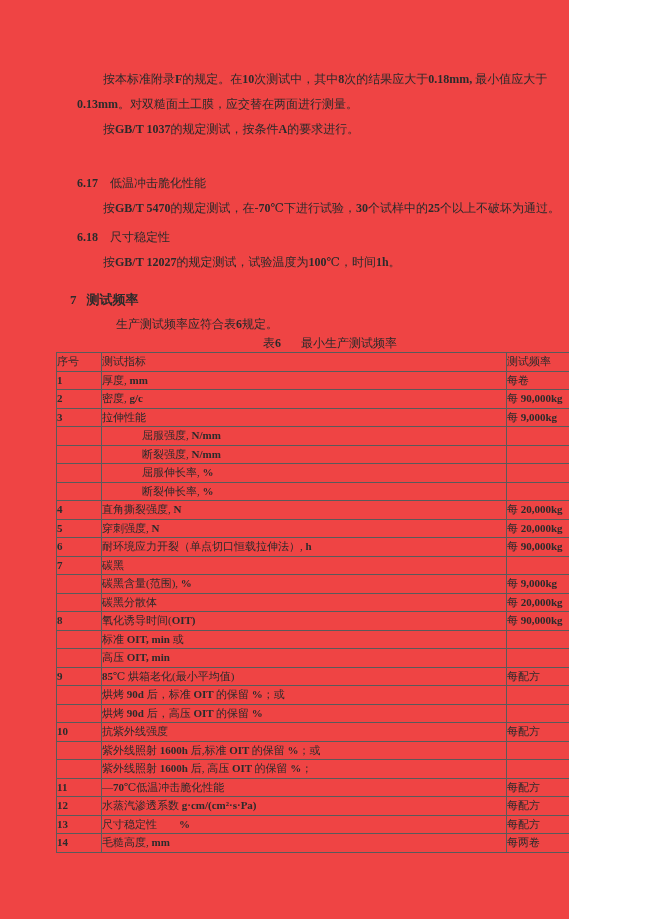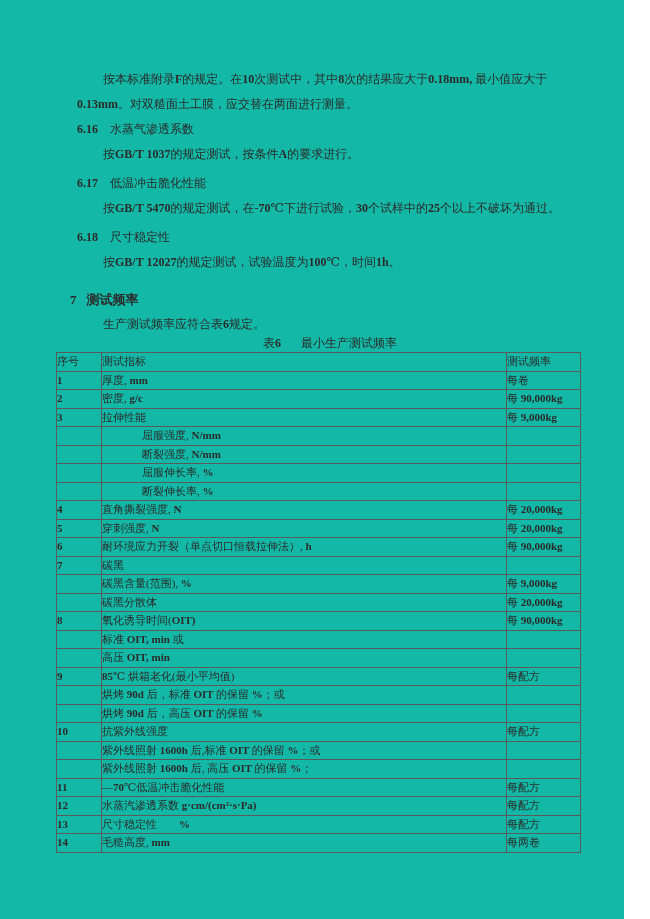--- a/index.html
+++ b/index.html
@@ -1,34 +1,34 @@
 <!DOCTYPE html>
 <html><head>
 <meta charset="utf-8">
 <style>
   html,body{margin:0;padding:0;background:#ffffff;}
   .page{
-    position:relative;width:624px;height:919px;background:#14b8a6;overflow:hidden;
+    position:relative;width:569px;height:919px;background:#ef4444;overflow:hidden;
     font-family:"Liberation Serif","DejaVu Serif",serif;color:#2b2b2b;
   }
   .abs{position:absolute;}
   .line{font-size:12px;line-height:25px;white-space:nowrap;}
   .ind{margin-left:26px;}
   
   .intro{top:67px;left:77px;}
   
   .clauses{top:117px;left:77px;}
   .clause{height:50px;margin-bottom:4px;}
   .ch{font-size:12px;line-height:25px;white-space:nowrap;}
   .cn{margin-right:12px;}
   
   .sec7{top:287px;left:70px;}
   .s7h{font-size:13px;line-height:25px;font-weight:bold;white-space:nowrap;}
   .s7h .cn{margin-right:10px;}
-  .s7b{margin-left:33px;}
+  .s7b{margin-left:46px;}
   
   .caption{top:336px;left:68px;width:524px;text-align:center;font-size:12px;line-height:15px;white-space:nowrap;}
   .capt{margin-left:20px;}
   
   table.freq{position:absolute;top:352px;left:56px;width:524px;border-collapse:collapse;table-layout:fixed;}
   table.freq th,table.freq td{
     border:1px solid #5a5a5a;height:17.5px;padding:0;margin:0;
     font-size:11px;line-height:13px;font-weight:normal;color:#2b2b2b;
     white-space:nowrap;overflow:hidden;vertical-align:middle;text-align:left;
   }
@@ -46,21 +46,20 @@
 
 <div class="page">
 
   <div class="abs intro">
     <div class="line ind">按本标准附录<b>F</b>的规定。在<b>10</b>次测试中，其中<b>8</b>次的结果应大于<b>0.18mm, </b>最小值应大于</div>
     <div class="line"><b>0.13mm</b>。对双糙面土工膜，应交替在两面进行测量。</div>
   </div>
 
   <div class="abs clauses" id="clauses">
       <div class="clause">
-        <div class="ch"><span class="cn"><b>6.16</b></span><span>水蒸气渗透系数</span></div>
         <div class="line ind">按<b>GB/T 1037</b>的规定测试，按条件<b>A</b>的要求进行。</div>
       </div>
       <div class="clause">
         <div class="ch"><span class="cn"><b>6.17</b></span><span>低温冲击脆化性能</span></div>
         <div class="line ind">按<b>GB/T 5470</b>的规定测试，在-<b>70</b>℃下进行试验，<b>30</b>个试样中的<b>25</b>个以上不破坏为通过。</div>
       </div>
       <div class="clause">
         <div class="ch"><span class="cn"><b>6.18</b></span><span>尺寸稳定性</span></div>
         <div class="line ind">按<b>GB/T 12027</b>的规定测试，试验温度为<b>100</b>℃，时间<b>1h</b>。</div>
       </div>

